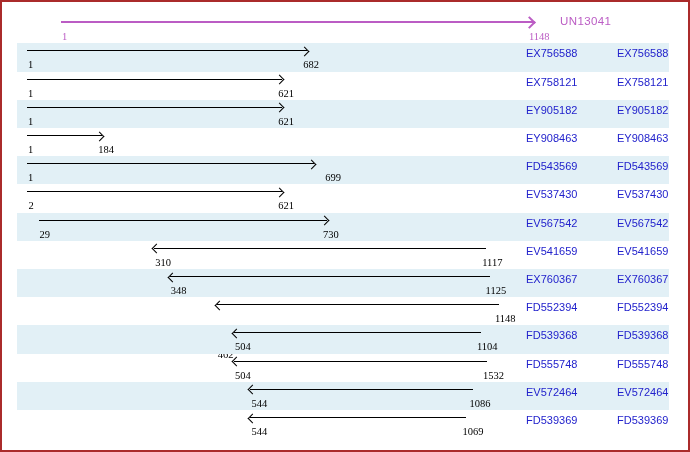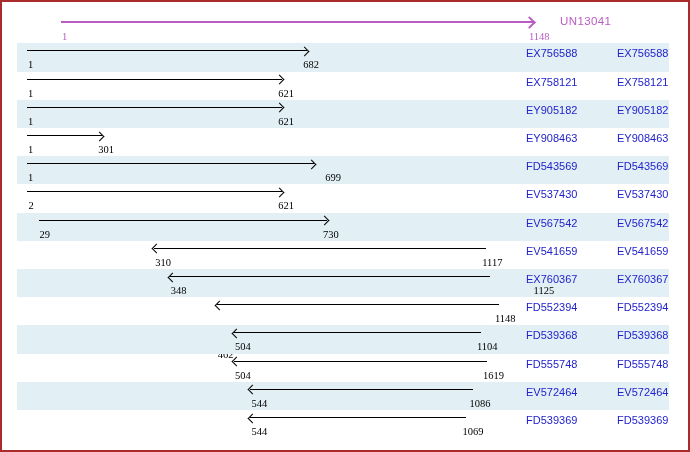--- a/index.html
+++ b/index.html
@@ -108,21 +108,21 @@
         <span class="coord" style="left: 11px;">1</span>
         <span class="coord" style="left: 261.135px;">621</span>
         <span class="acc c1">EY905182</span>
         <span class="acc c2">EY905182</span>
       </div>
       <div class="row" style="top: 126px;">
         <div class="arrow" style="left: 10px; width: 75.306px;">
           <span class="head right"></span>
         </div>
         <span class="coord" style="left: 11px;">1</span>
-        <span class="coord" style="left: 81.306px;">301</span>
+        <span class="coord" style="left: 81.306px;">184</span>
         <span class="acc c1">EY908463</span>
         <span class="acc c2">EY908463</span>
       </div>
       <div class="row band" style="top: 154.2px;">
         <div class="arrow" style="left: 10px; width: 287.233px;">
           <span class="head right"></span>
         </div>
         <span class="coord" style="left: 11px;">1</span>
         <span class="coord" style="left: 293.233px; margin-left: 15px;">699</span>
         <span class="acc c1">FD543569</span>
@@ -153,21 +153,21 @@
         <span class="coord" style="left: 138.156px;">310</span>
         <span class="coord" style="left: 465.243px;">1117</span>
         <span class="acc c1">EV541659</span>
         <span class="acc c2">EV541659</span>
       </div>
       <div class="row band" style="top: 267px;">
         <div class="arrow" style="left: 152.793px; width: 319.742px;">
           <span class="head left"></span>
         </div>
         <span class="coord" style="left: 153.793px; text-align: right;">348</span>
-        <span class="coord" style="left: 468.535px; margin-left: 48px;">1125</span>
+        <span class="coord" style="left: 468.535px;">1125</span>
         <span class="acc c1">EX760367</span>
         <span class="acc c2">EX760367</span>
       </div>
       <div class="row" style="top: 295.2px;">
         <div class="arrow" style="left: 199.705px; width: 282.295px;">
           <span class="head left"></span>
         </div>
         <span class="coord" style="left: 200.705px; margin-top: 36px;">462</span>
         <span class="coord" style="left: 478px;">1148</span>
         <span class="acc c1">FD552394</span>
@@ -180,21 +180,21 @@
         <span class="coord" style="left: 217.989px;">504</span>
         <span class="coord" style="left: 459.894px;">1104</span>
         <span class="acc c1">FD539368</span>
         <span class="acc c2">FD539368</span>
       </div>
       <div class="row" style="top: 351.6px;">
         <div class="arrow" style="left: 216.989px; width: 253.078px;">
           <span class="head left"></span>
         </div>
         <span class="coord" style="left: 217.989px;">504</span>
-        <span class="coord" style="left: 466.066px;">1619</span>
+        <span class="coord" style="left: 466.066px;">1532</span>
         <span class="acc c1">FD555748</span>
         <span class="acc c2">FD555748</span>
       </div>
       <div class="row band" style="top: 379.8px;">
         <div class="arrow" style="left: 233.449px; width: 223.037px;">
           <span class="head left"></span>
         </div>
         <span class="coord" style="left: 234.449px;">544</span>
         <span class="coord" style="left: 452.486px;">1086</span>
         <span class="acc c1">EV572464</span>

